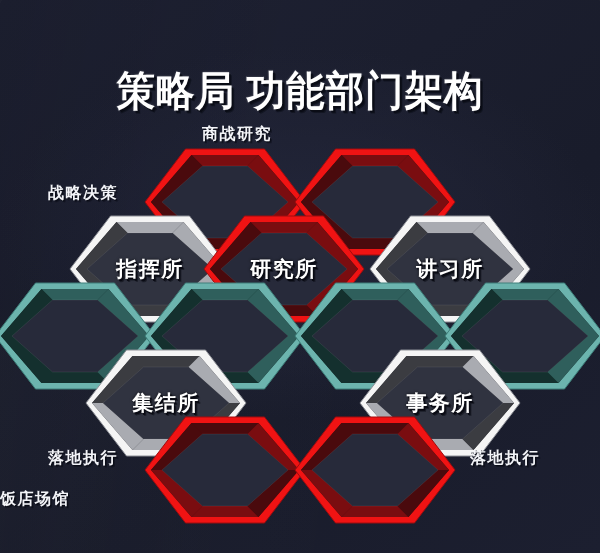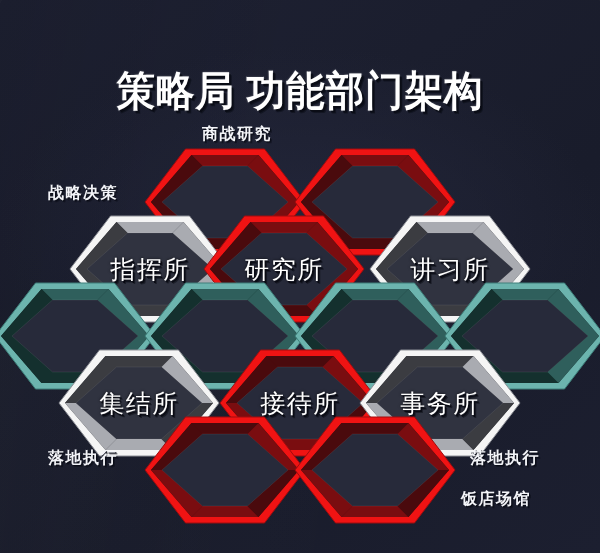--- a/index.html
+++ b/index.html
@@ -84,22 +84,22 @@
   .hex .cap {
     position: absolute;
     left: 0;
     top: 0;
     width: 162px;
     height: 108px;
     display: flex;
     align-items: center;
     justify-content: center;
     color: #ffffff;
-    font-size: 25px;
-    font-weight: normal;
+    font-size: 21px;
+    font-weight: bold;
     letter-spacing: 1.5px;
     white-space: nowrap;
     text-shadow:
       1.5px 1.5px 0 rgba(8,10,18,0.95),
       2.5px 2.5px 0 rgba(8,10,18,0.5),
       0 0 3px rgba(0,0,0,0.8);
     pointer-events: none;
   }
 
   
@@ -109,21 +109,21 @@
     color: #f3f4f8;
     font-size: 16px;
     font-weight: bold;
     letter-spacing: 1.5px;
     white-space: nowrap;
     text-shadow:
       1px 1px 0 rgba(10,12,22,0.95),
       2px 2px 0 rgba(10,12,22,0.5);
   }
   .note.n-top    { left: 0;   top: 124px; width: 474px; text-align: center; }
-  .note.n-bottom { left: 0;   top: 489px; width: 531px; text-align: right; }
+  .note.n-bottom { left: 0;   top: 489px; width: 531px; text-align: left; }
   .note.n-ul     { left: 48px;  top: 183px; }
   .note.n-ur     { left: 470px; top: 183px; }
   .note.n-ll     { left: 48px;  top: 448px; }
   .note.n-lr     { left: 470px; top: 448px; }
 </style>
 </head>
 <body>
 
 <div id="page">
 
@@ -249,48 +249,34 @@
           <polygon points="47.5,7.0 114.5,7.0 103.5,18.0 58.5,18.0" fill="#2f5f5c"></polygon>
           <polygon points="114.5,101.0 47.5,101.0 58.5,90.0 103.5,90.0" fill="#14302e"></polygon>
           <polygon points="7.0,54.0 47.5,7.0 58.5,18.0 18.0,54.0" fill="#14302e"></polygon>
           <polygon points="47.5,101.0 7.0,54.0 18.0,54.0 58.5,90.0" fill="#14302e"></polygon>
           <polygon points="114.5,7.0 155.0,54.0 144.0,54.0 103.5,18.0" fill="#2f5f5c"></polygon>
           <polygon points="155.0,54.0 114.5,101.0 103.5,90.0 144.0,54.0" fill="#2f5f5c"></polygon>
           <polygon points="58.5,18.0 103.5,18.0 144.0,54.0 103.5,90.0 58.5,90.0 18.0,54.0" fill="#272a3a" stroke="rgba(255,255,255,0.07)" stroke-width="1"></polygon>
         </svg>
         <div class="cap"></div>
       </div>
-      <div class="hex" style="left: 58px; top: 349px; text-align: center;">
+      <div class="hex" style="left: 85px; top: 349px; text-align: center;">
         <svg viewBox="0 0 162 108">
           <polygon points="41.5,1.0 120.5,1.0 161.0,54.0 120.5,107.0 41.5,107.0 1.0,54.0" fill="#f5f5f5" stroke="#8d8f96" stroke-width="1"></polygon>
           <polygon points="47.5,7.0 114.5,7.0 155.0,54.0 114.5,101.0 47.5,101.0 7.0,54.0" fill="#3b3c41"></polygon>
           <polygon points="47.5,7.0 114.5,7.0 103.5,18.0 58.5,18.0" fill="#3b3c41"></polygon>
           <polygon points="114.5,101.0 47.5,101.0 58.5,90.0 103.5,90.0" fill="#a9abb1"></polygon>
           <polygon points="7.0,54.0 47.5,7.0 58.5,18.0 18.0,54.0" fill="#3b3c41"></polygon>
           <polygon points="47.5,101.0 7.0,54.0 18.0,54.0 58.5,90.0" fill="#a9abb1"></polygon>
           <polygon points="114.5,7.0 155.0,54.0 144.0,54.0 103.5,18.0" fill="#a9abb1"></polygon>
           <polygon points="155.0,54.0 114.5,101.0 103.5,90.0 144.0,54.0" fill="#3b3c41"></polygon>
           <polygon points="58.5,18.0 103.5,18.0 144.0,54.0 103.5,90.0 58.5,90.0 18.0,54.0" fill="#303340" stroke="rgba(255,255,255,0.07)" stroke-width="1"></polygon>
         </svg>
         <div class="cap">集结所</div>
       </div>
-      <div class="hex" style="left: 219px; top: 349px;">
-        <svg viewBox="0 0 162 108">
-          <polygon points="41.5,1.0 120.5,1.0 161.0,54.0 120.5,107.0 41.5,107.0 1.0,54.0" fill="#f01313" stroke="#a00c0e" stroke-width="1"></polygon>
-          <polygon points="47.5,7.0 114.5,7.0 155.0,54.0 114.5,101.0 47.5,101.0 7.0,54.0" fill="#4a0a0d"></polygon>
-          <polygon points="47.5,7.0 114.5,7.0 103.5,18.0 58.5,18.0" fill="#4a0a0d"></polygon>
-          <polygon points="114.5,101.0 47.5,101.0 58.5,90.0 103.5,90.0" fill="#7a0d10"></polygon>
-          <polygon points="7.0,54.0 47.5,7.0 58.5,18.0 18.0,54.0" fill="#4a0a0d"></polygon>
-          <polygon points="47.5,101.0 7.0,54.0 18.0,54.0 58.5,90.0" fill="#7a0d10"></polygon>
-          <polygon points="114.5,7.0 155.0,54.0 144.0,54.0 103.5,18.0" fill="#7a0d10"></polygon>
-          <polygon points="155.0,54.0 114.5,101.0 103.5,90.0 144.0,54.0" fill="#4a0a0d"></polygon>
-          <polygon points="58.5,18.0 103.5,18.0 144.0,54.0 103.5,90.0 58.5,90.0 18.0,54.0" fill="#272a3a" stroke="rgba(255,255,255,0.07)" stroke-width="1"></polygon>
-        </svg>
-        <div class="cap">接待所</div>
-      </div>
       <div class="hex" style="left: 359px; top: 349px;">
         <svg viewBox="0 0 162 108">
           <polygon points="41.5,1.0 120.5,1.0 161.0,54.0 120.5,107.0 41.5,107.0 1.0,54.0" fill="#f5f5f5" stroke="#8d8f96" stroke-width="1"></polygon>
           <polygon points="47.5,7.0 114.5,7.0 155.0,54.0 114.5,101.0 47.5,101.0 7.0,54.0" fill="#3b3c41"></polygon>
           <polygon points="47.5,7.0 114.5,7.0 103.5,18.0 58.5,18.0" fill="#3b3c41"></polygon>
           <polygon points="114.5,101.0 47.5,101.0 58.5,90.0 103.5,90.0" fill="#a9abb1"></polygon>
           <polygon points="7.0,54.0 47.5,7.0 58.5,18.0 18.0,54.0" fill="#3b3c41"></polygon>
           <polygon points="47.5,101.0 7.0,54.0 18.0,54.0 58.5,90.0" fill="#a9abb1"></polygon>
           <polygon points="114.5,7.0 155.0,54.0 144.0,54.0 103.5,18.0" fill="#a9abb1"></polygon>
           <polygon points="155.0,54.0 114.5,101.0 103.5,90.0 144.0,54.0" fill="#3b3c41"></polygon>

